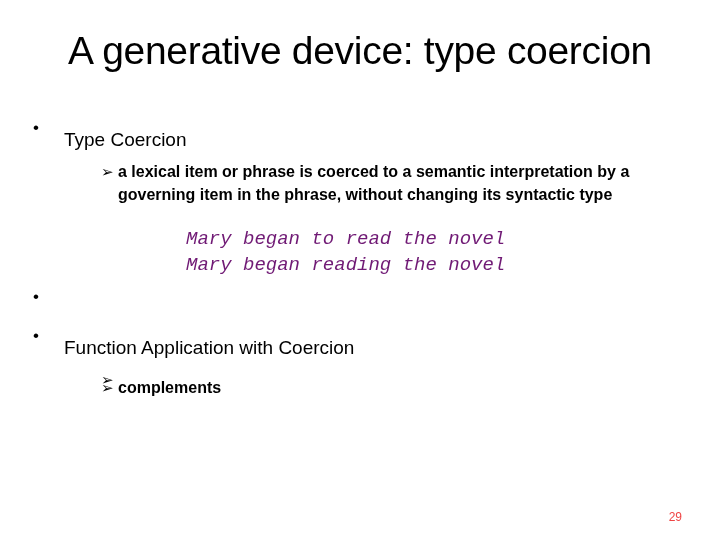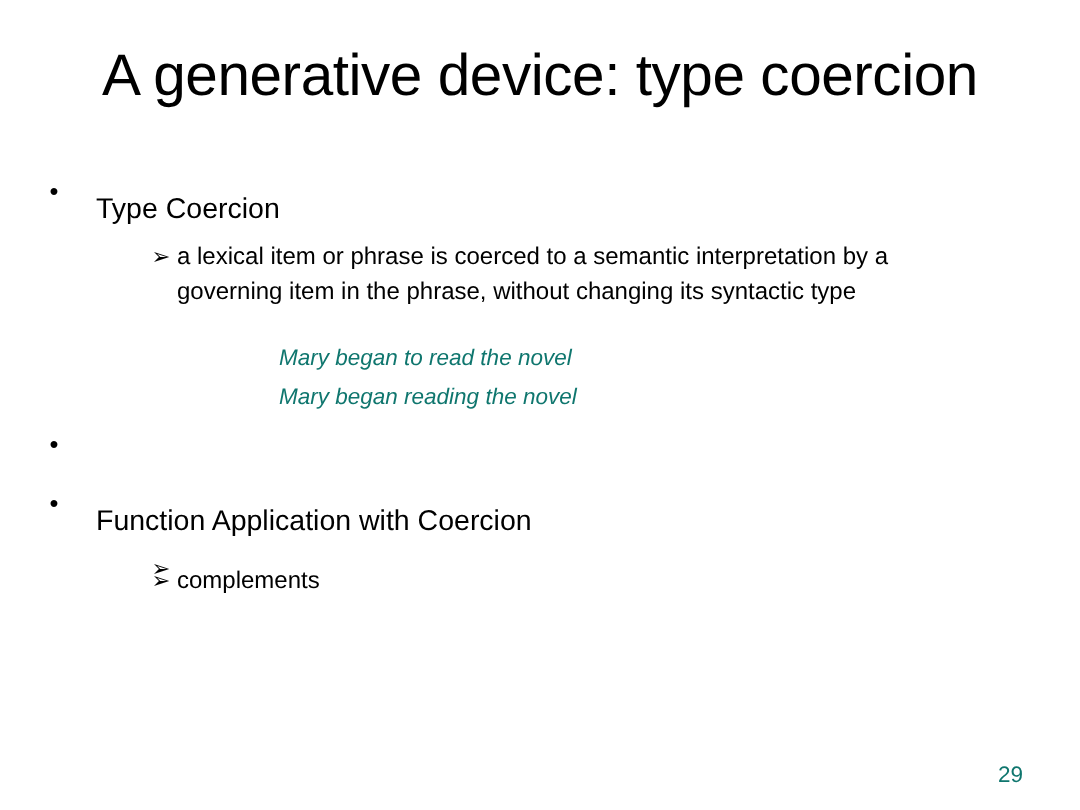--- a/index.html
+++ b/index.html
@@ -96,48 +96,50 @@
   }
   .l2 .arrow {
     position: absolute;
     left: 101px;
     top: 0;
     font-size: 15px;
     line-height: 23px;
   }
   .l2 .l2-text {
     display: block;
+    font-weight: bold;
   }
 
   
   .examples {
     padding-left: 186px;
   }
   .example-line {
-    font-size: 15px;
+    font-size: 19px;
     font-style: italic;
     line-height: 26px;
-    color: #0f766e;
+    color: #701a75;
     white-space: pre;
+    font-family: Liberation Mono, monospace;
   }
 
   
   .sp-8  { height: 8px; }
   .sp-10 { height: 10px; }
   .sp-14 { height: 14px; }
   .sp-20 { height: 20px; }
 
   
   #page-number {
     position: absolute;
     right: 38px;
     bottom: 16px;
-    font-size: 15px;
+    font-size: 12px;
     line-height: 14px;
-    color: #0f766e;
+    color: #ef4444;
     text-align: right;
   }
 </style>
 </head>
 <body>
 
 <div id="slide">
 
   <div id="slide-title">A generative device: type coercion</div>
 

